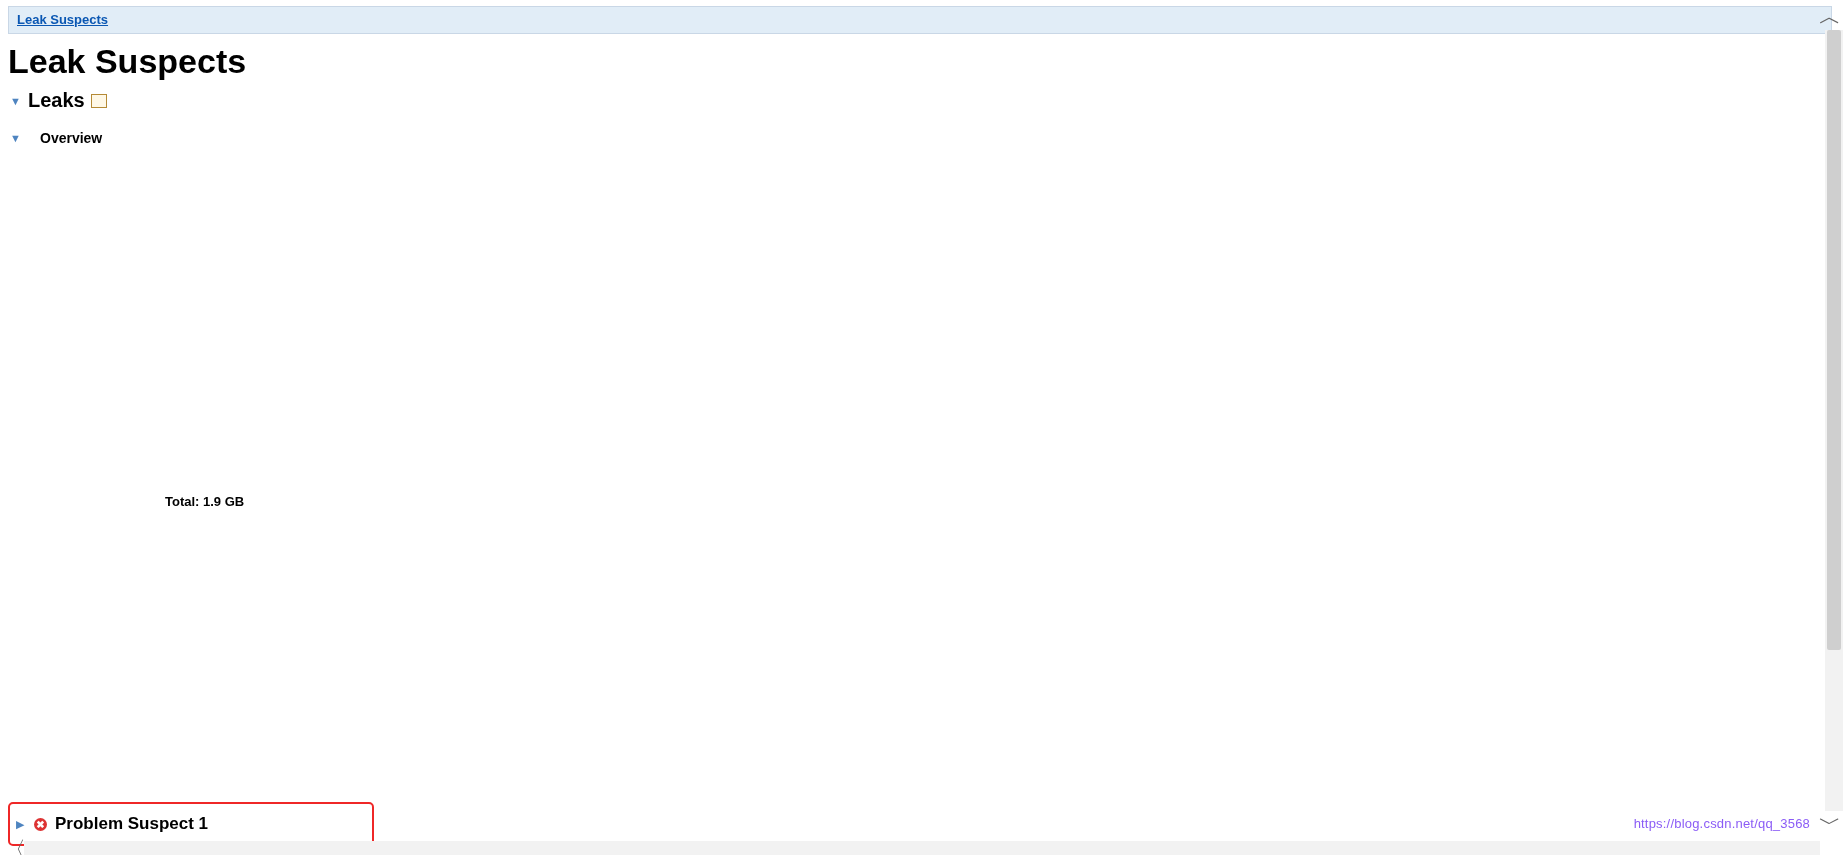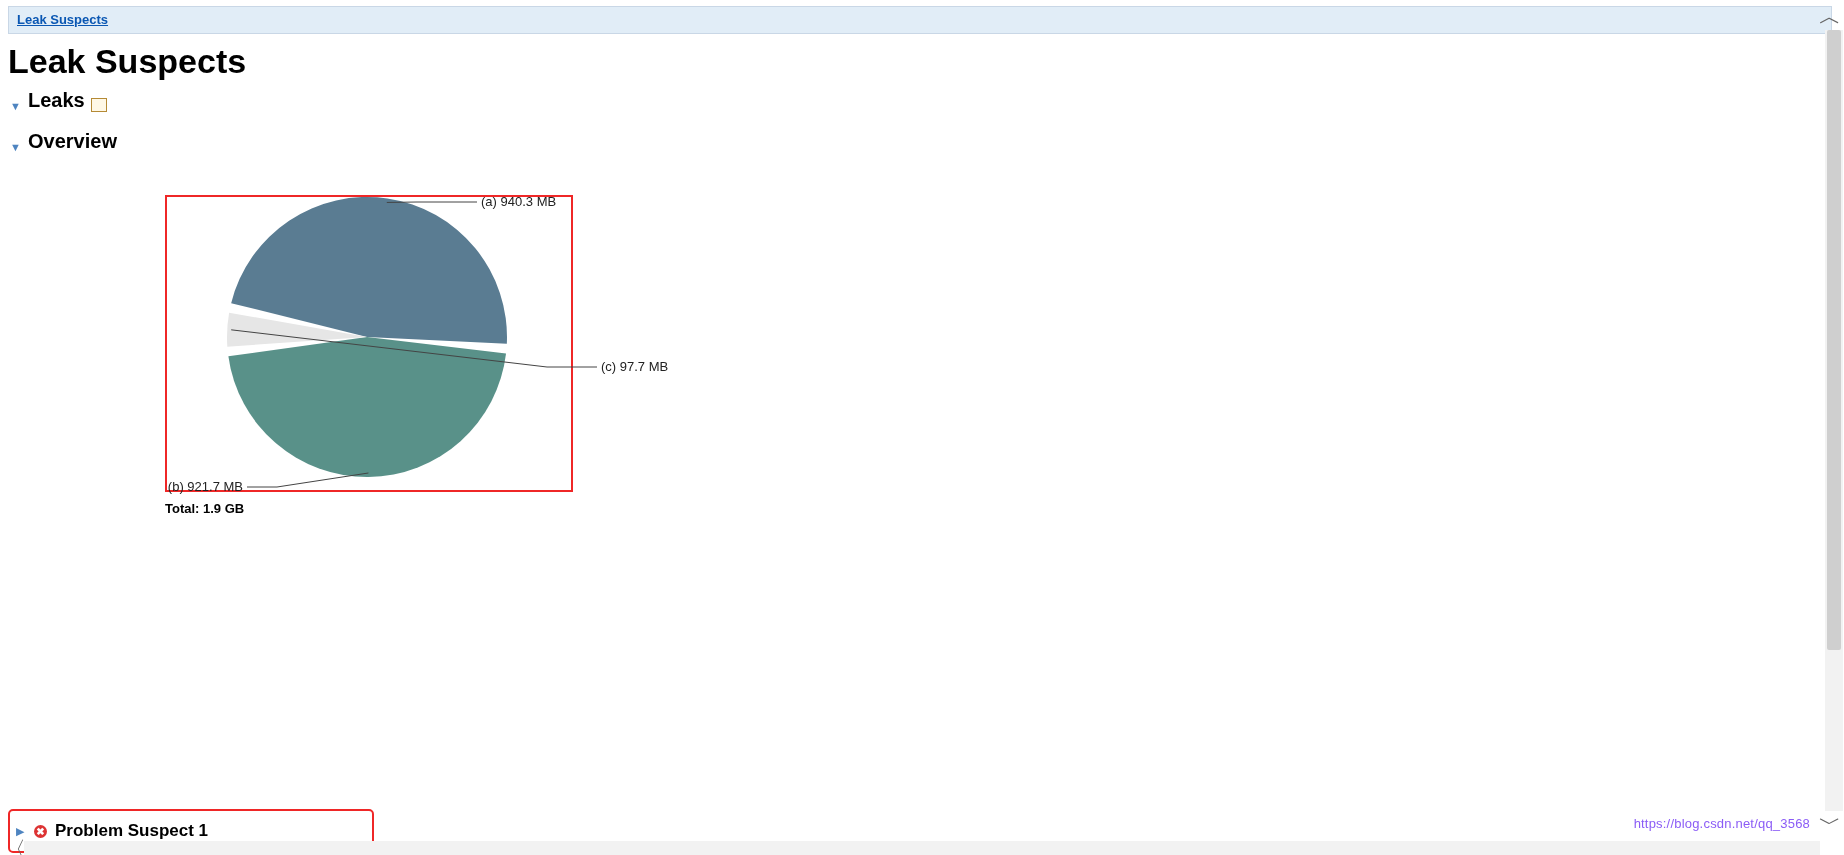--- a/index.html
+++ b/index.html
@@ -41,21 +41,21 @@
     margin: 4px 0 10px 8px;
     font-size: 22px;
     font-weight: 700;
   }
   .system-overview a {
     color: #0a57b3;
     text-decoration: underline;
   }
   .section-row {
     display: flex;
-    align-items: flex-end;
+    align-items: center;
     margin-left: 10px;
     margin-top: 8px;
   }
   .toggle-tri {
     color: #4e84c0;
     font-size: 11px;
     width: 14px;
     display: inline-block;
   }
   .toggle-tri.open::before { content: "▼"; }
@@ -68,23 +68,23 @@
   .leaks-icon {
     display: inline-block;
     width: 14px;
     height: 12px;
     margin-left: 6px;
     border: 1px solid #b58a35;
     background: #fff8e6;
     position: relative;
   }
   .overview-heading {
-    font-size: 20px;
-    font-weight: 700;
-    margin-left: 4px;
+    font-size: 14px;
+    font-weight: 700;
+    margin-left: 16px;
   }
   .chart-area-wrap {
     margin-top: 42px;
     margin-left: 165px;
     position: relative;
     height: 340px;
   }
   .chart-box {
     position: absolute;
     left: 0; top: 0;
@@ -207,36 +207,20 @@
     <span class="leaks-heading">Leaks</span>
     <span class="leaks-icon"></span>
   </div>
 
   <div class="section-row" style="margin-top:18px;">
     <span class="toggle-tri open"></span>
     <span class="overview-heading">Overview</span>
   </div>
 
   <div class="chart-area-wrap">
-    <div class="chart-box">
-      <svg id="pie" width="600" height="400">
-          <path d="M 290 190 L 154.1585983213605 156.13093461604652 A 140 140 0 0 1 429.84057417945513 196.67935724155464 Z" fill="#5a7c92"></path>
-          <line x1="309.79050565798065" y1="55.44764630151789" x2="340" y2="55" stroke="#444" stroke-width="1"></line>
-          <line x1="340" y1="55" x2="400" y2="55" stroke="#444" stroke-width="1"></line>
-          <text x="404" y="59" font-size="13" font-family="Arial" fill="#222" text-anchor="start">(a)  940.3 MB</text>
-          <path d="M 290 190 L 429.03400116106855 206.4178720041301 A 140 140 0 0 1 151.3447242211848 209.35754371558298 Z" fill="#599189"></path>
-          <line x1="291.43964130349275" y1="325.9923800546092" x2="200" y2="340" stroke="#444" stroke-width="1"></line>
-          <line x1="200" y1="340" x2="170" y2="340" stroke="#444" stroke-width="1"></line>
-          <text x="166" y="344" font-size="13" font-family="Arial" fill="#222" text-anchor="end">(b)  921.7 MB</text>
-          <path d="M 290 190 L 150.33216751424538 199.63828660764918 A 140 140 0 0 1 152.12691457829084 165.68925512662986 Z" fill="#e6e6e6"></path>
-          <line x1="154.18964940092215" y1="182.82025974316954" x2="470" y2="220" stroke="#444" stroke-width="1"></line>
-          <line x1="470" y1="220" x2="520" y2="220" stroke="#444" stroke-width="1"></line>
-          <text x="524" y="224" font-size="13" font-family="Arial" fill="#222" text-anchor="start">(c)  97.7 MB</text>
-        </svg>
-    </div>
     <div class="total-label">Total: 1.9 GB</div>
 
   </div>
 
   <div class="problem-box">
     <div class="problem-row">
       <span class="toggle-tri closed"></span>
       <span class="err-icon">✖</span>
       <span class="problem-label">Problem Suspect 1</span>
     </div>

